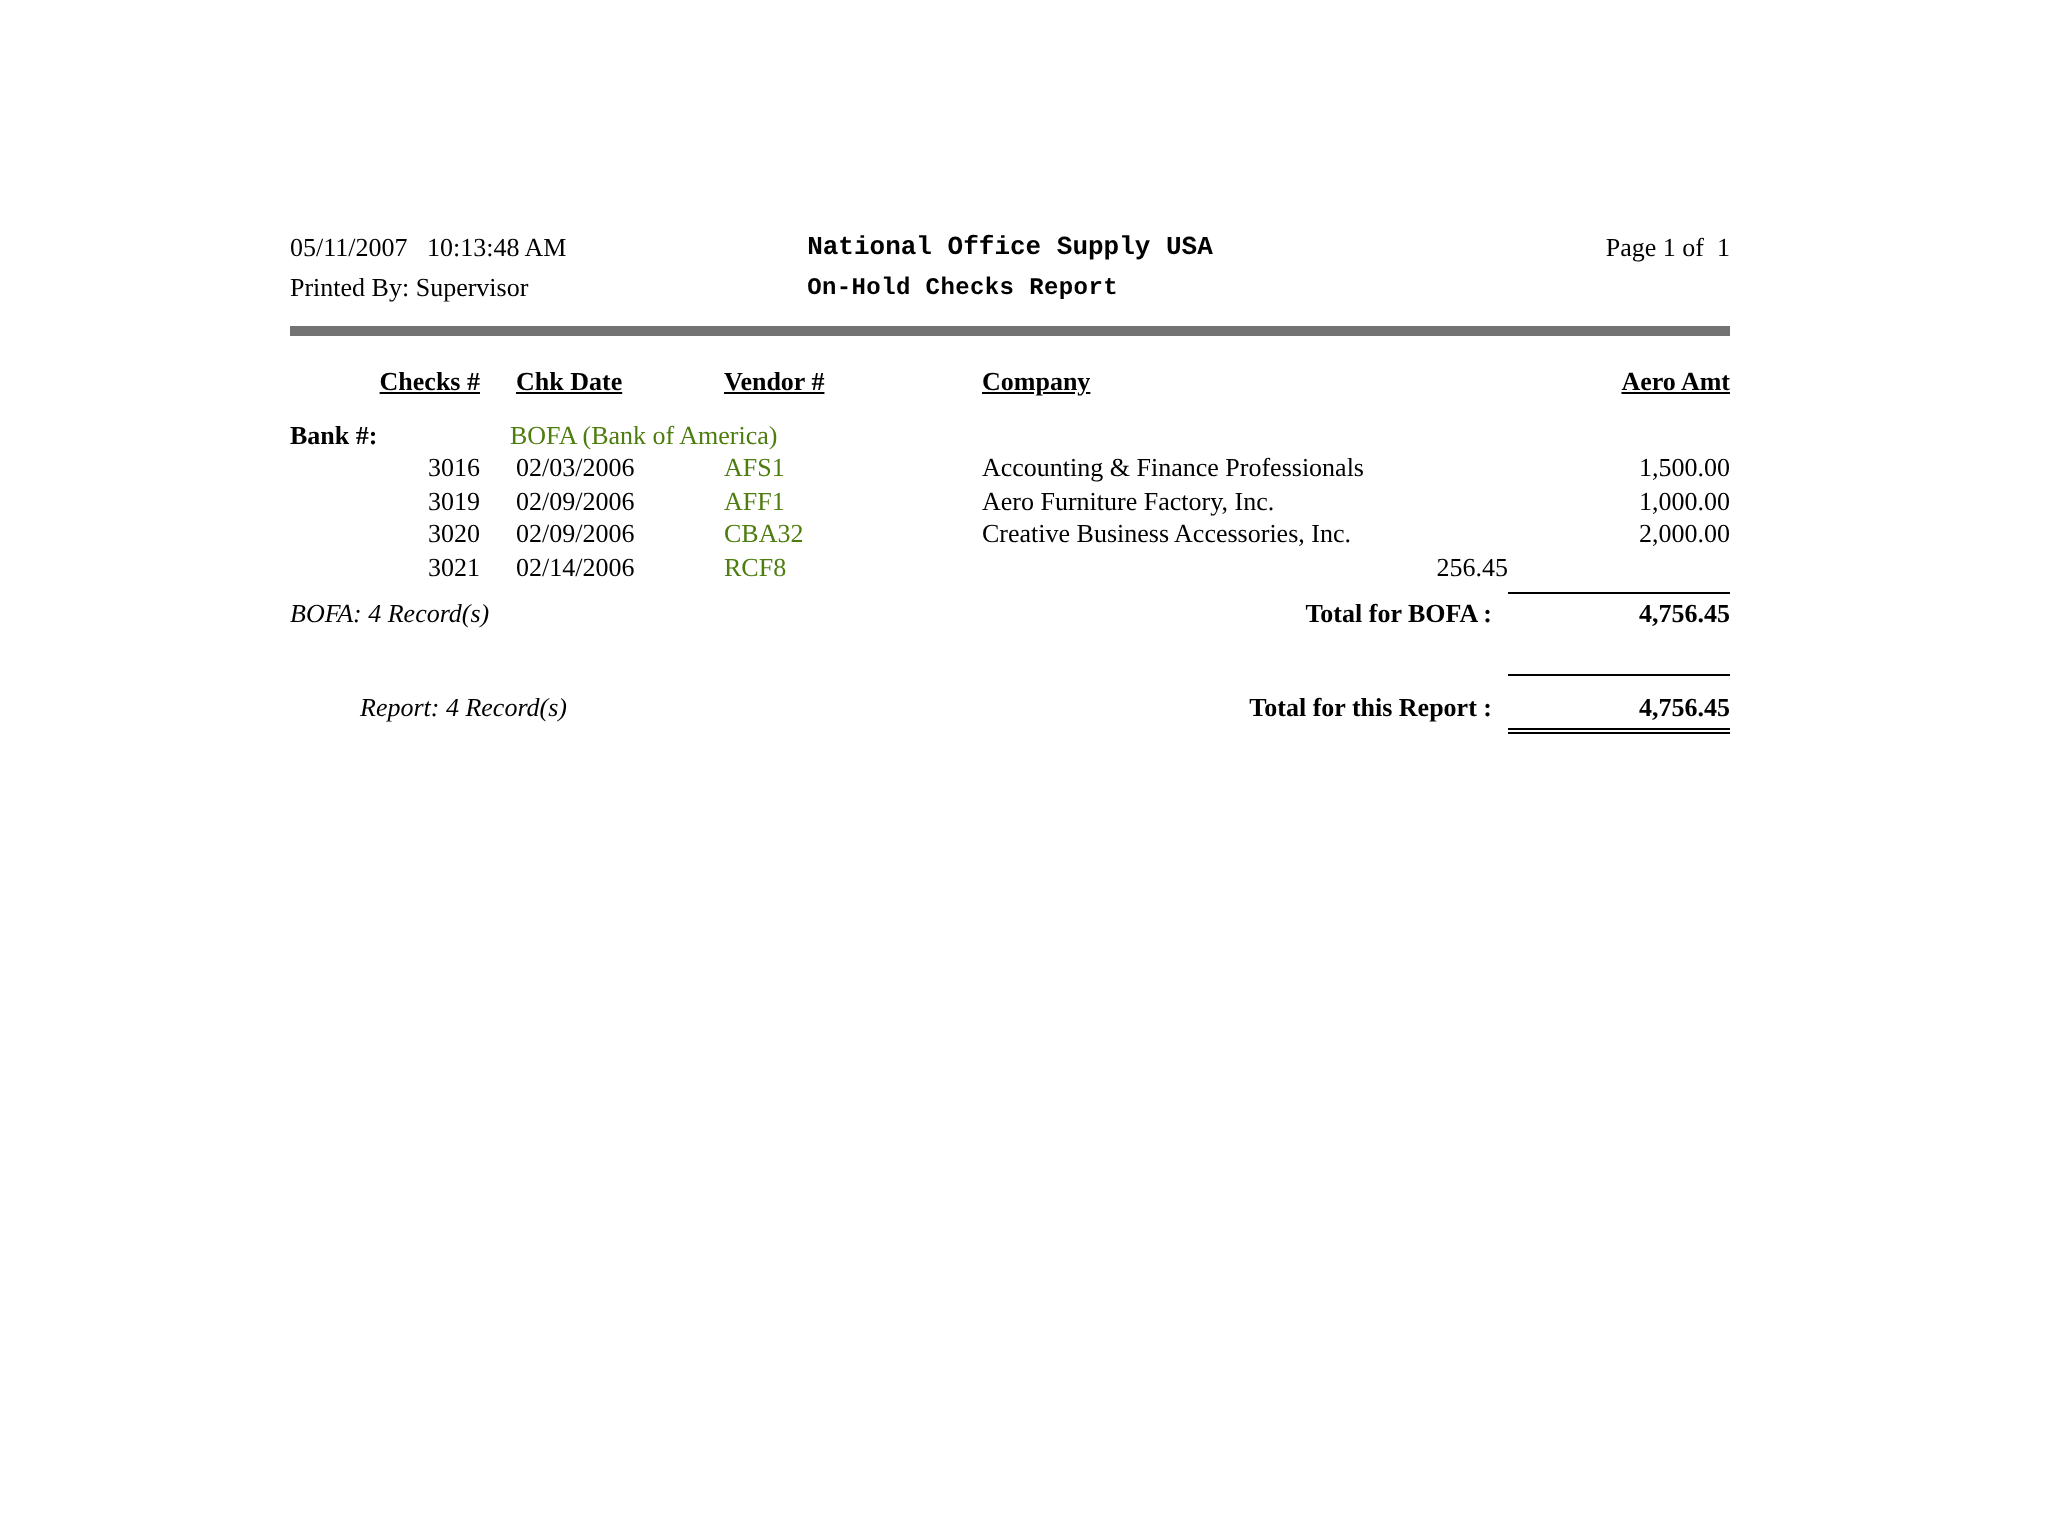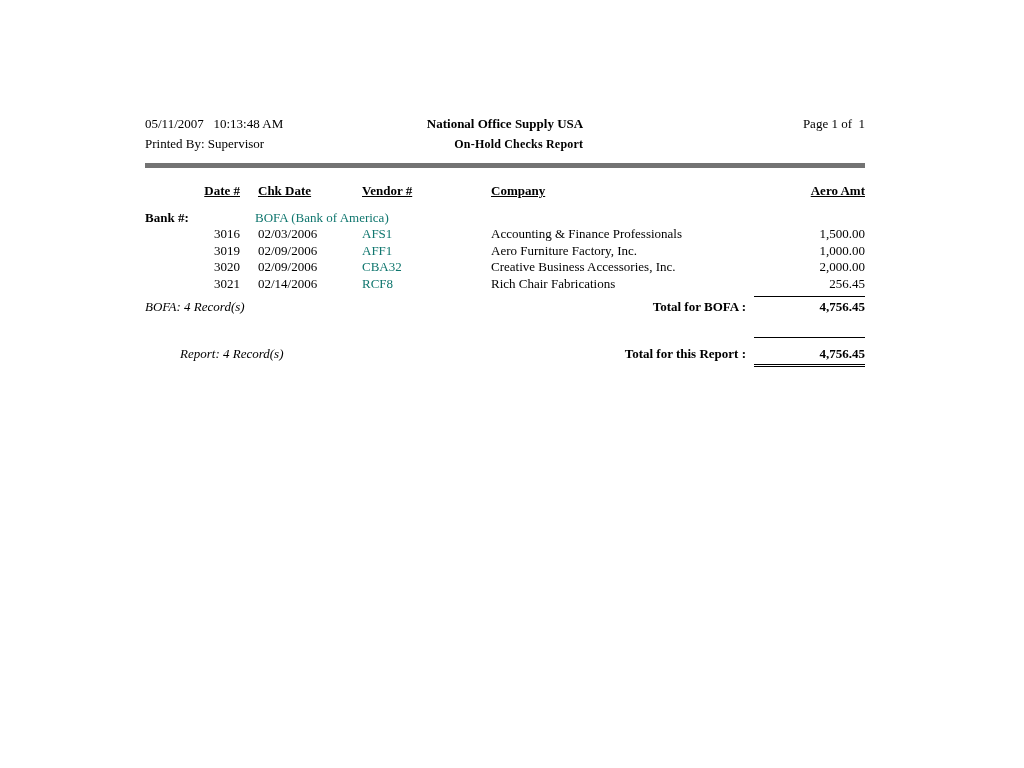--- a/index.html
+++ b/index.html
@@ -6,38 +6,38 @@
   html, body { background: #ffffff; }
   body {
     width: 1024px; height: 768px; position: relative; overflow: hidden;
     font-family: "Liberation Serif", serif; color: #000000; font-size: 13px;
   }
   .report { position: absolute; left: 145px; top: 114px; width: 720px; }
 
   
   .hdr { display: grid; grid-template-columns: 1fr auto 1fr; padding-bottom: 9px; border-bottom: 5px solid #737373; }
   .hdr-left div, .hdr-right div, .hdr-center div { line-height: 20px; }
-  .hdr-center { text-align: right; }
+  .hdr-center { text-align: left; font-family: Liberation Mono, monospace; }
   .hdr-right { text-align: right; }
   .b { font-weight: bold; }
   .title { font-weight: bold; font-size: 12px; letter-spacing: .2px; }
   .pre { white-space: pre; }
 
   
   .grid { display: grid; grid-template-columns: 95px 122px 129px 263px 111px; }
   .cols { margin-top: 14px; font-weight: bold; line-height: 17px; }
   .cols .hcell { text-decoration: underline; }
   .c-check { text-align: right; }
   .c-date  { padding-left: 18px; }
   .c-amt   { text-align: right; }
 
   
   .bank-row { margin-top: 10px; display: flex; line-height: 17px; gap: 40px; }
   .bank-label { font-weight: bold; width: 70px; }
-  a.link { color: #0f766e; text-decoration: none; cursor: pointer; }
+  a.link { color: #4d7c0f; text-decoration: none; cursor: pointer; }
 
   .drow { line-height: 16.5px; }
 
   
   .amt-rule { width: 111px; margin-left: 609px; border-top: 1px solid #000; }
   .amt-rule.bank { margin-top: 4px; }
   .amt-rule.rpt  { margin-top: 22px; }
   .total-row { display: flex; align-items: baseline; line-height: 17px; font-family: Liberation Serif, serif; }
   .total-row.bank { margin-top: 1px; }
   .total-row.rpt  { margin-top: 7px; margin-left: 35px; }
@@ -59,21 +59,21 @@
     <div class="hdr-center">
       <div class="b">National Office Supply USA</div>
       <div class="title">On-Hold Checks Report</div>
     </div>
     <div class="hdr-right">
       <div class="pre">Page 1 of  1</div>
     </div>
   </div>
 
   <div class="grid cols">
-    <div class="c-check"><span class="hcell">Date #</span></div>
+    <div class="c-check"><span class="hcell">Checks #</span></div>
     <div class="c-date"><span class="hcell">Chk Date</span></div>
     <div><span class="hcell">Vendor #</span></div>
     <div><span class="hcell">Company</span></div>
     <div class="c-amt"><span class="hcell">Aero Amt</span></div>
   </div>
 
   <div class="bank-row">
     <div class="bank-label">Bank #:</div>
     <a class="link">BOFA (Bank of America)</a>
   </div>
@@ -96,21 +96,20 @@
     <div class="c-check">3020</div>
     <div class="c-date">02/09/2006</div>
     <div><a class="link">CBA32</a></div>
     <div>Creative Business Accessories, Inc.</div>
     <div class="c-amt">2,000.00</div>
   </div>
   <div class="grid drow">
     <div class="c-check">3021</div>
     <div class="c-date">02/14/2006</div>
     <div><a class="link">RCF8</a></div>
-    <div>Rich Chair Fabrications</div>
     <div class="c-amt">256.45</div>
   </div>
 
   <div class="amt-rule bank"></div>
   <div class="total-row bank">
     <div class="rec">BOFA: 4 Record(s)</div>
     <div class="tlabel">Total for BOFA :</div>
     <div class="amt-box">4,756.45</div>
   </div>
 

